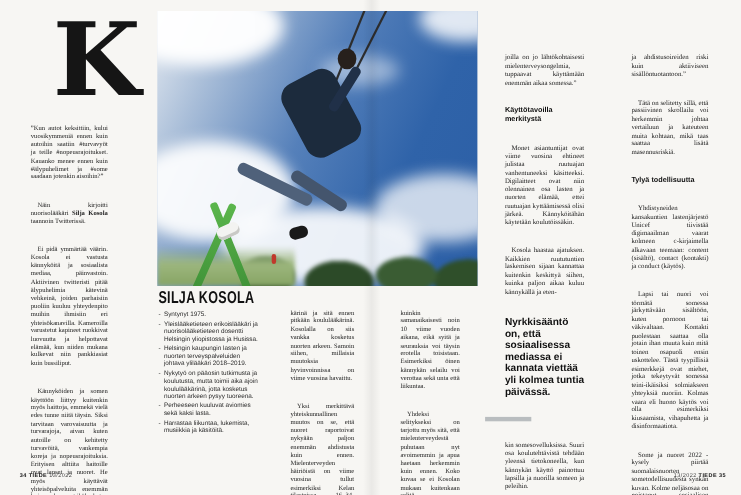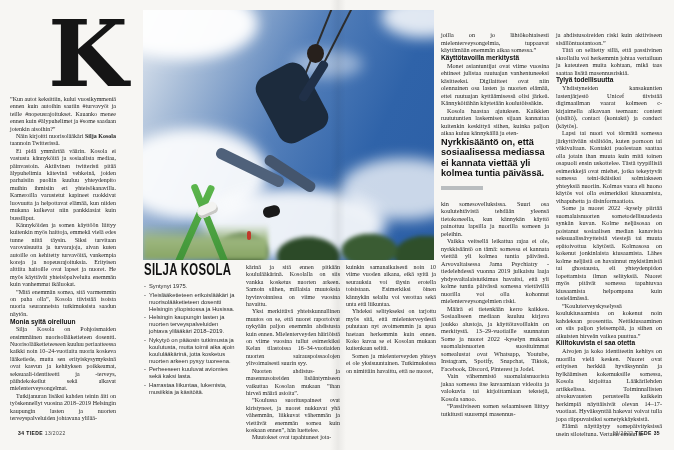--- a/index.html
+++ b/index.html
@@ -5,21 +5,21 @@
   html,body{margin:0;padding:0;}
   body{width:674px;height:450px;background:#f6f5f2;overflow:hidden;}
   .spread{position:relative;width:674px;height:450px;background:#f7f6f3;font-family:"Liberation Serif",serif;}
   #gutter{position:absolute;left:330px;top:0;width:16px;height:450px;
     background:linear-gradient(to right,rgba(0,0,0,0),rgba(0,0,0,0.055) 50%,rgba(0,0,0,0));pointer-events:none;z-index:30;}
   
   #dropcap{position:absolute;left:48px;top:8px;font-family:"DejaVu Serif",serif;font-weight:700;
     font-size:92px;line-height:1;color:#151515;}
   
   .col{position:absolute;font-size:6px;line-height:7.4px;color:#222;text-align:justify;}
-  .col p{margin:0;}
+  .col p{margin:18px;}
   .col p+p{text-indent:6px;}
   .subhead{font-family:"Liberation Sans",sans-serif;font-weight:700;font-size:6.6px;line-height:8px;
     margin:4px 0 1px;text-align:left;text-indent:0 !important;color:#111;}
   #col1{left:10px;top:96px;width:106px;}
   #col3{left:246px;top:264px;width:94px;}
   #col4{left:346px;top:264px;width:90px;}
   #rcol1{left:441px;top:31px;width:108px;font-size:6.2px;line-height:7.5px;}
   #rcol2{left:556px;top:31px;width:106px;font-size:6.2px;line-height:7.5px;}
   
   #bio{position:absolute;left:144px;top:266px;width:92px;font-family:"Liberation Sans",sans-serif;

